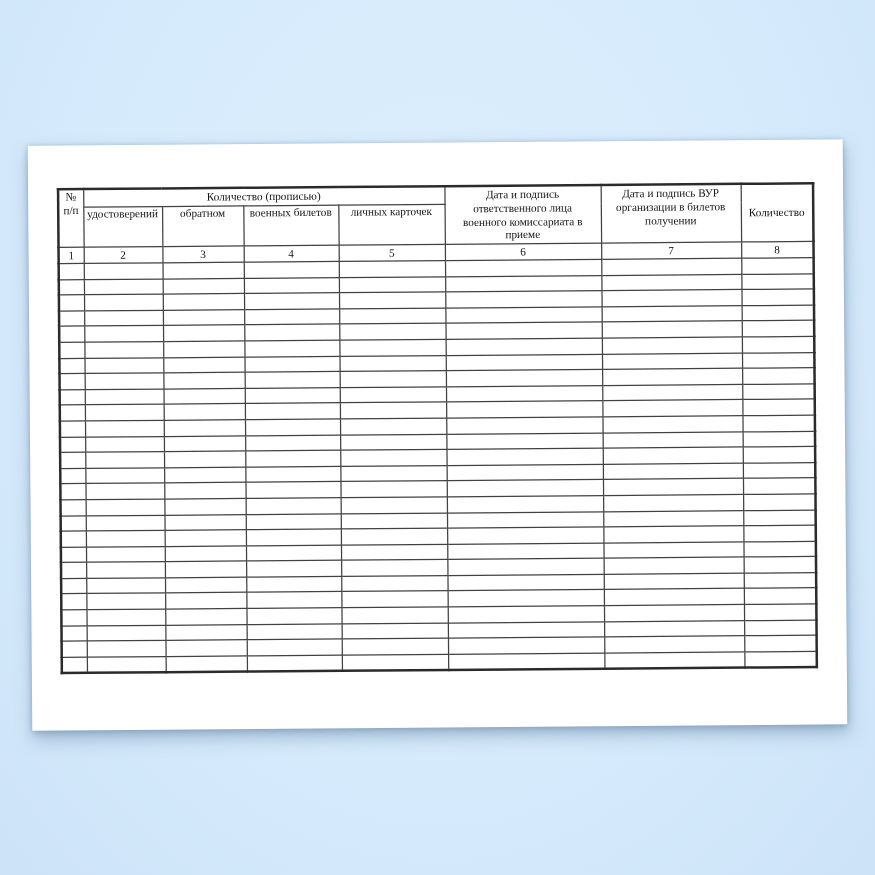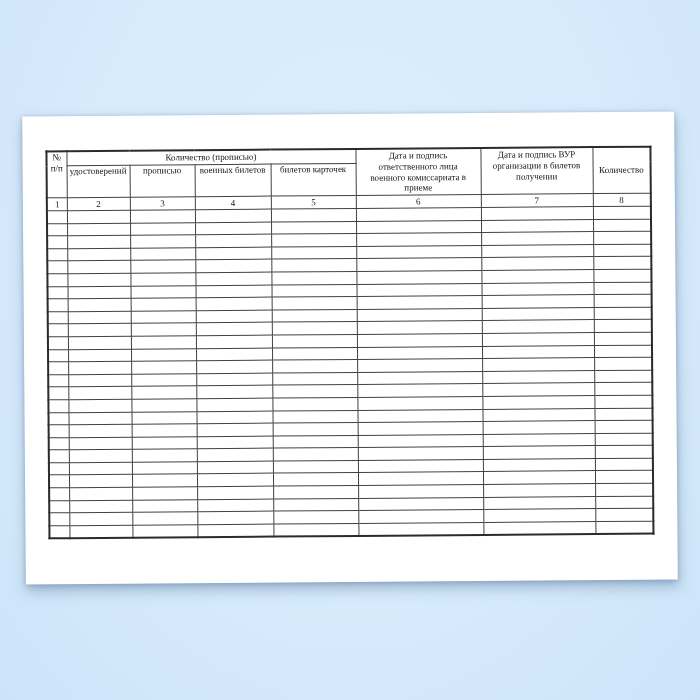--- a/index.html
+++ b/index.html
@@ -77,23 +77,23 @@
 ответственного лица
 военного комиссариата в
 приеме</th>
         <th class="cell-span2" rowspan="2">Дата и подпись ВУР
 организации в билетов
 получении</th>
         <th class="cell-note" rowspan="2">Количество</th>
       </tr>
       <tr class="row-sub">
         <th>удостоверений</th>
-        <th>прописью</th>
+        <th>обратном</th>
         <th>военных билетов</th>
-        <th>билетов карточек</th>
+        <th>личных карточек</th>
       </tr>
       <tr class="row-nums">
         <td>1</td>
         <td>2</td>
         <td>3</td>
         <td>4</td>
         <td>5</td>
         <td>6</td>
         <td>7</td>
         <td>8</td>

